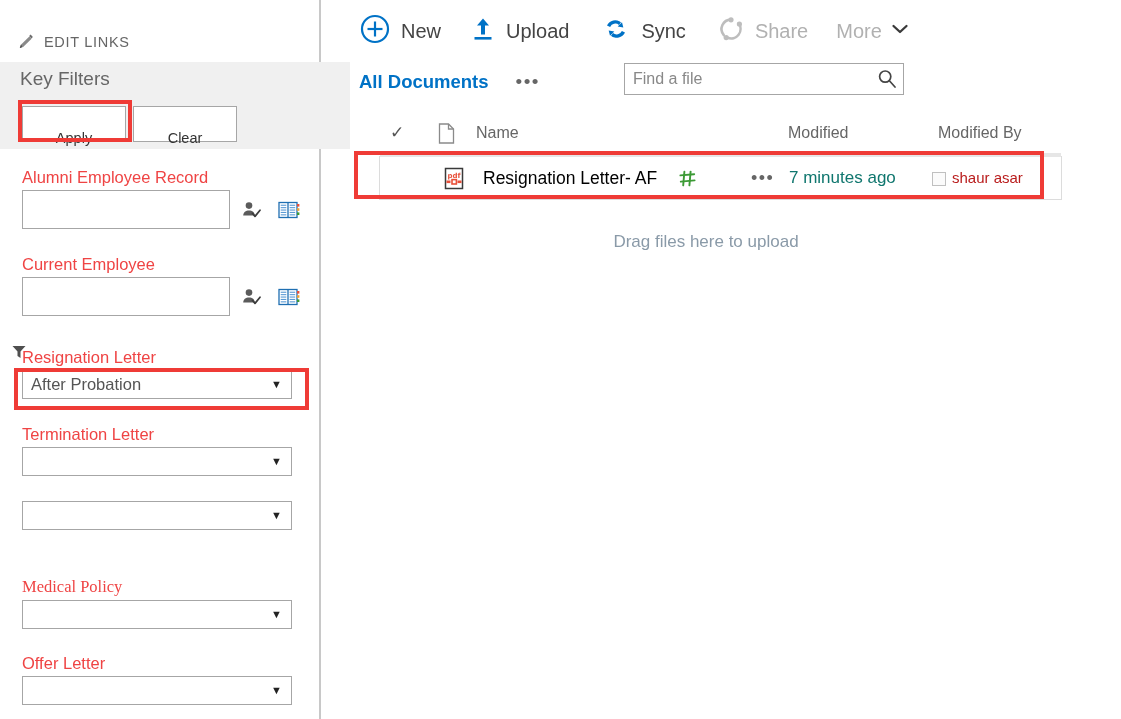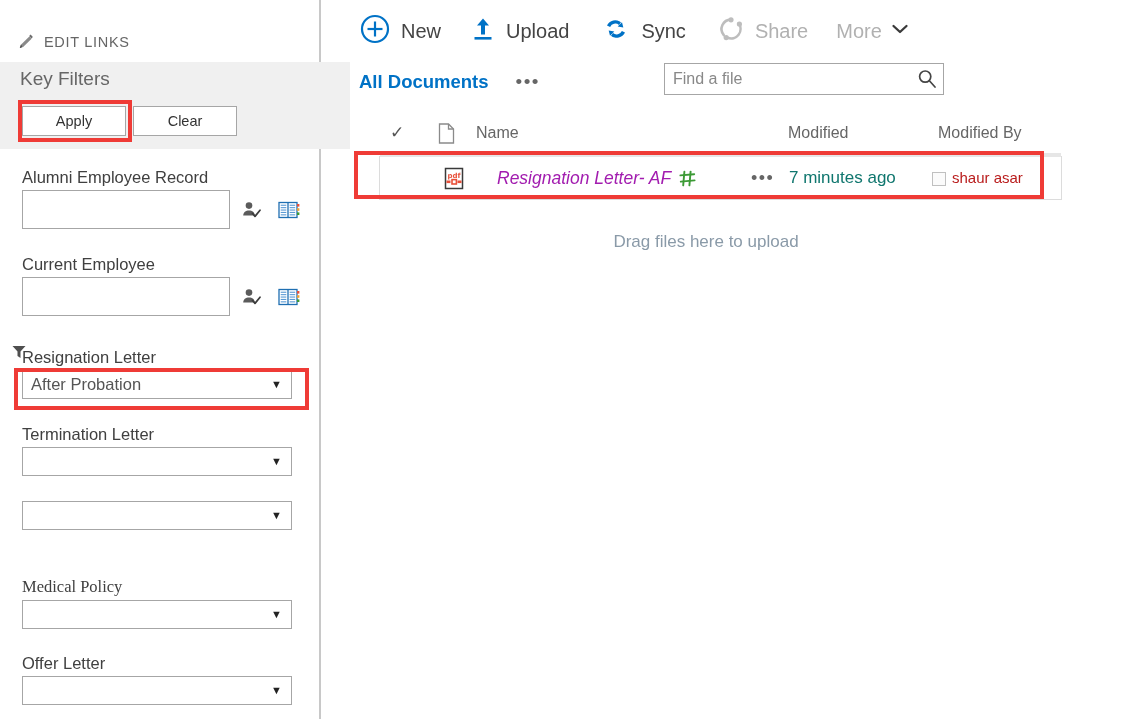--- a/index.html
+++ b/index.html
@@ -58,40 +58,40 @@
     position: absolute;
     left: 20px; top: 6px;
     font-size: 19px;
     color: #666666;
     font-weight: 400;
   }
   .kf-button {
     position: absolute;
     top: 106px;
     width: 104px;
-    height: 30px;
+    height: 14px;
     background: #ffffff;
     border: 1px solid #a6a6a6;
     box-shadow: inset 0 0 0 1px #ffffff;
     font-size: 14.5px;
     color: #333333;
     font-family: "Liberation Sans", sans-serif;
     cursor: pointer;
-    padding: 0;
+    padding: 17px;
     line-height: 28px;
     text-align: center;
   }
   #apply-button { left: 22px; }
   #clear-button { left: 133px; }
 
   
   .field-group { position: absolute; left: 22px; }
   .field-label {
     font-size: 16.5px;
-    color: #404040;
+    color: #ef4444;
     display: block;
     margin-bottom: 3px;
     white-space: nowrap;
   }
   .people-input {
     width: 208px;
     height: 39px;
     border: 1px solid #a6a6a6;
     background: #ffffff;
     box-sizing: border-box;
@@ -195,21 +195,20 @@
     cursor: pointer;
   }
   #search-wrap {
     position: absolute;
     left: 265px; top: 1px;
     width: 280px;
     height: 32px;
     border: 1px solid #a6a6a6;
     background: #ffffff;
     box-sizing: border-box;
-    margin-left: 40px;
   }
   #search-input {
     position: absolute;
     left: 0; top: 0;
     width: 245px;
     height: 30px;
     border: none;
     outline: none;
     padding: 0 8px;
     box-sizing: border-box;
@@ -261,27 +260,26 @@
   }
   #row-top-strip {
     position: absolute;
     left: 0; top: -4px;
     width: 681px; height: 4px;
     background: #e6e6e6;
   }
   #pdf-icon { position: absolute; left: 62px; top: 10px; }
   #doc-name {
     position: absolute;
-    left: 117px; top: 0;
+    left: 103px; top: 0;
     line-height: 42px;
     font-size: 17.5px;
-    color: #a21caf;
+    color: #000000;
     cursor: pointer;
     white-space: nowrap;
-    font-style: italic;
   }
   #new-badge-icon {
     position: absolute;
     left: 299px; top: 13px;
   }
   #row-ellipsis {
     position: absolute;
     left: 371px; top: 0;
     line-height: 42px;
     color: #666666;

